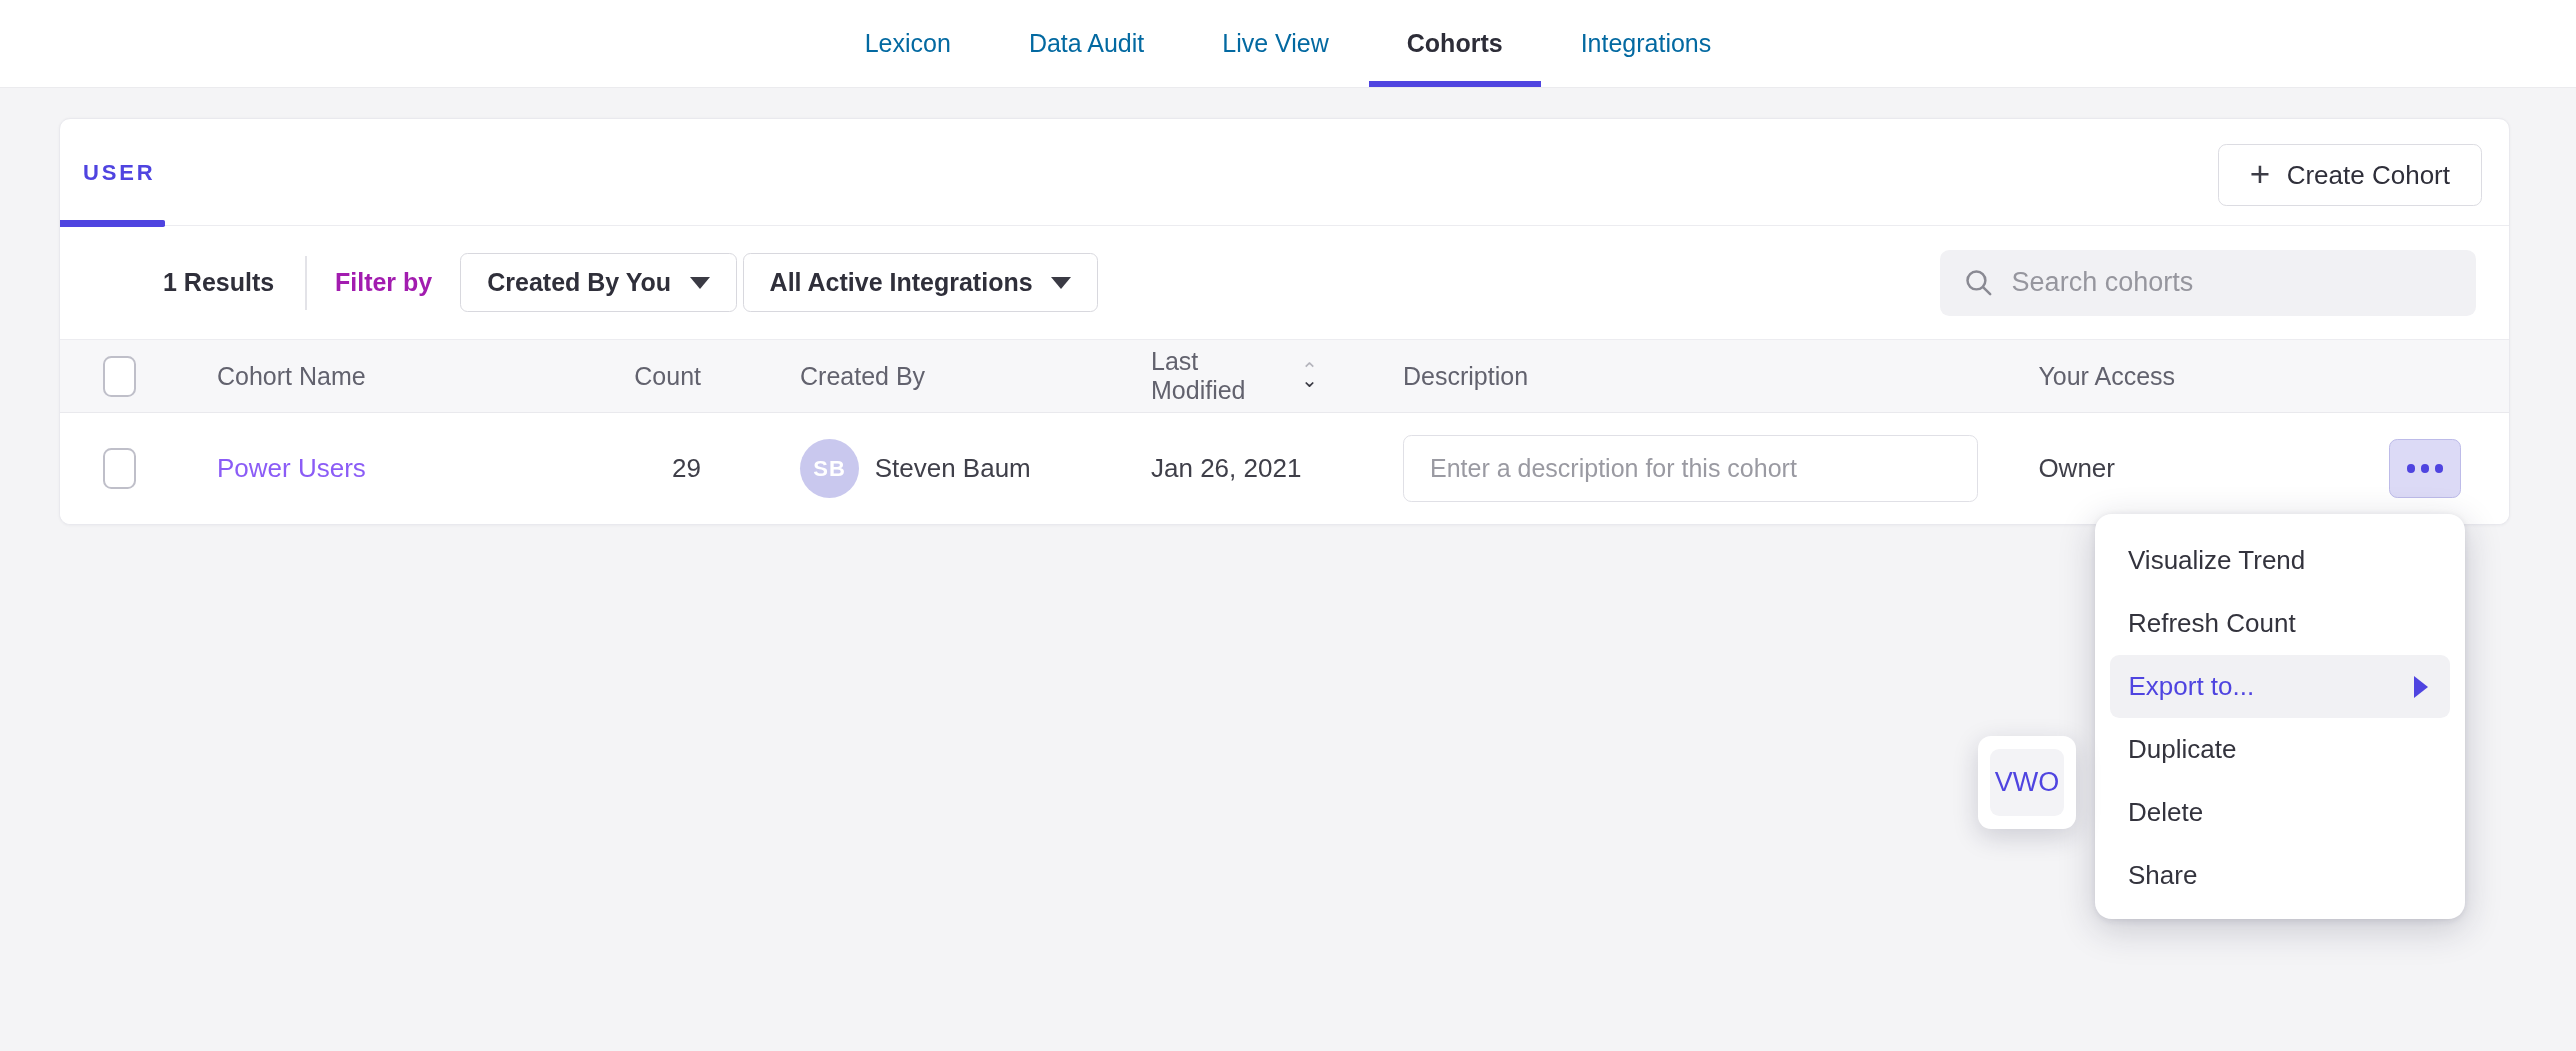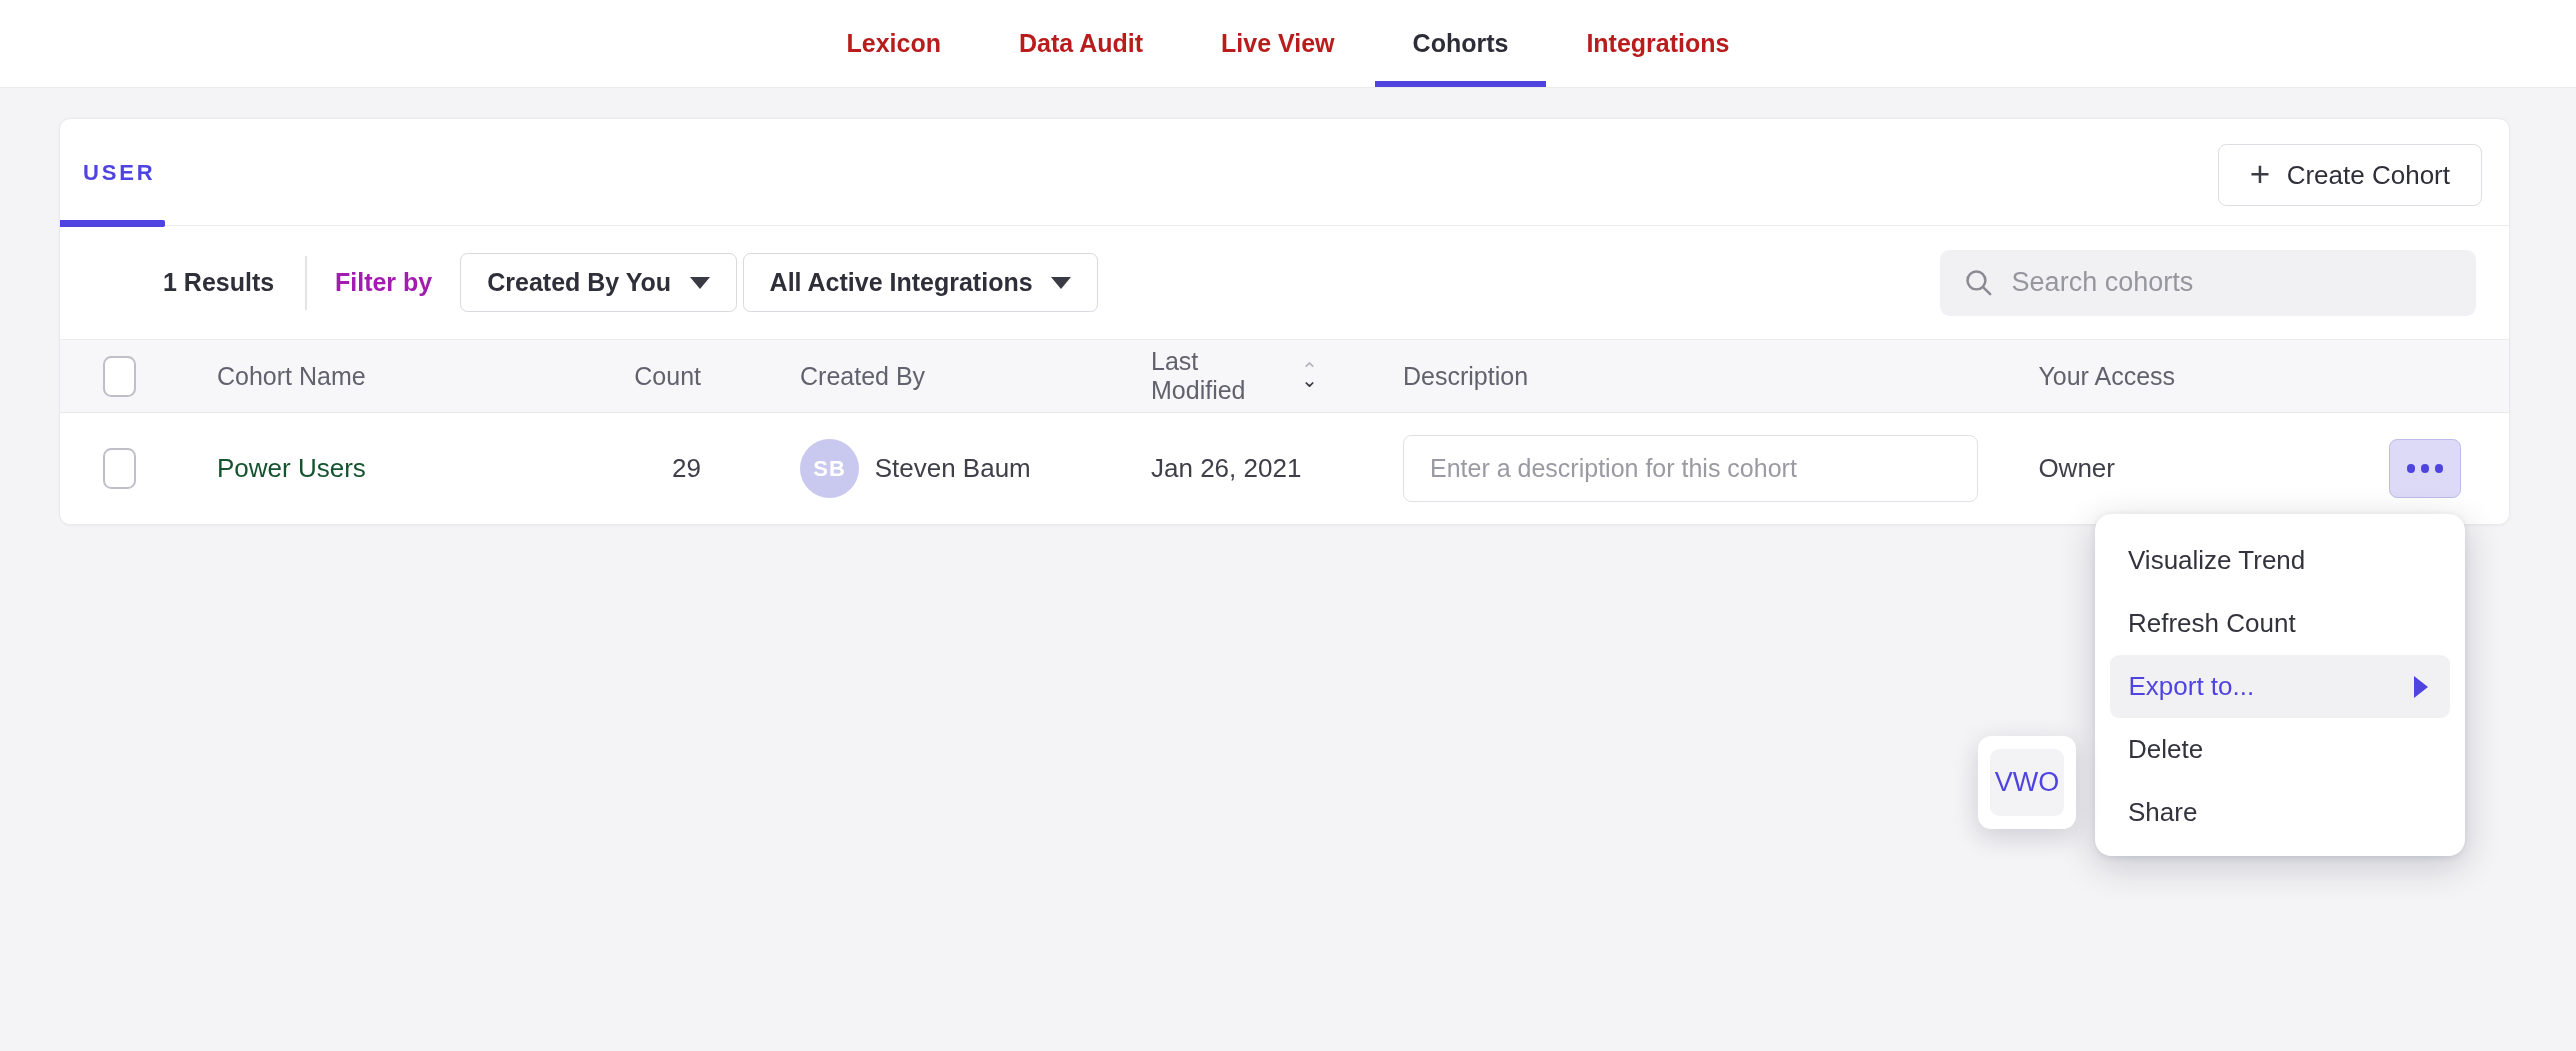--- a/index.html
+++ b/index.html
@@ -14,21 +14,21 @@
 
   
   .topbar {
     height: 88px; background: #ffffff;
     border-bottom: 0.9px solid #ebebee;
     display: flex; justify-content: center; align-items: stretch;
   }
   .topnav { display: flex; gap: 78px; align-items: stretch; }
   .tab {
     display: flex; align-items: center;
-    font-size: 25px; font-weight: 700; color: #b91c1c;
+    font-size: 25px; font-weight: 400; color: #0369a1;
     position: relative; cursor: pointer; white-space: nowrap;
   }
   .tab.active { color: #2d2d38; font-weight: 600; }
   .tab.active::after {
     content: ""; position: absolute; left: -38px; right: -38px; bottom: 0;
     height: 6.5px; background: #4f44e0;
   }
 
   
   .card {
@@ -103,21 +103,21 @@
   .c-creator { flex: 0 0 351px; padding-left: 99px; display: flex; align-items: center; gap: 15.7px; }
   .c-modified { flex: 0 0 266px; padding-left: 99px; display: flex; align-items: center; gap: 11px; }
   .c-desc { flex: 1 1 auto; padding-left: 85px; }
   .c-access { flex: 0 0 305px; padding-left: 19.4px; }
   .c-actions { flex: 0 0 185px; display: flex; justify-content: flex-end; padding-right: 48px; }
 
   .checkbox {
     width: 33px; height: 41px; background: #fff;
     border: 2.8px solid #bfbfc9; border-radius: 8.3px; cursor: pointer;
   }
-  .cohort-link { color: #14532d; cursor: pointer; }
+  .cohort-link { color: #8b5cf6; cursor: pointer; }
   .avatar {
     width: 59px; height: 59px; border-radius: 50%;
     background: #c9c8ee; color: #ffffff;
     display: flex; align-items: center; justify-content: center;
     font-size: 22px; font-weight: 700; letter-spacing: 0.9px; flex: 0 0 auto;
   }
   .sort-icon { display: flex; flex-direction: column; line-height: 0.52; font-size: 20.3px; margin-top: -1.8px; }
   .sort-up { color: #b4b4bc; } .sort-down { color: #3a3a44; }
 
   .desc-input {
@@ -267,20 +267,21 @@
   </div>
 </div>
 
 <div class="context-menu">
   <div class="menu-item">Visualize Trend</div>
   <div class="menu-item">Refresh Count</div>
   <div class="menu-item highlighted">
     <span>Export to...</span>
     <span class="arrow-right"></span>
   </div>
+  <div class="menu-item">Duplicate</div>
   <div class="menu-item">Delete</div>
   <div class="menu-item">Share</div>
 </div>
 
 <div class="flyout">
   <div class="flyout-chip">VWO</div>
 </div>
 
 
 </body></html>

